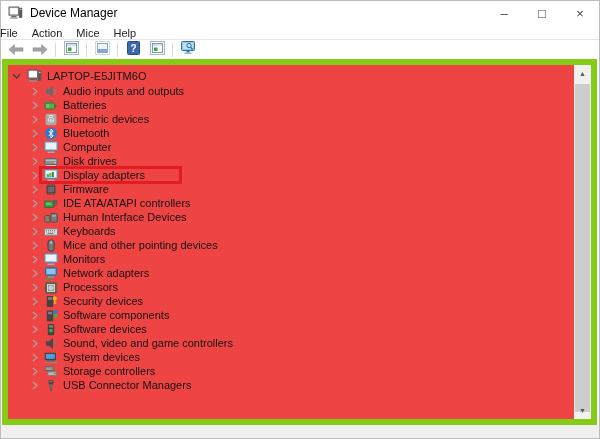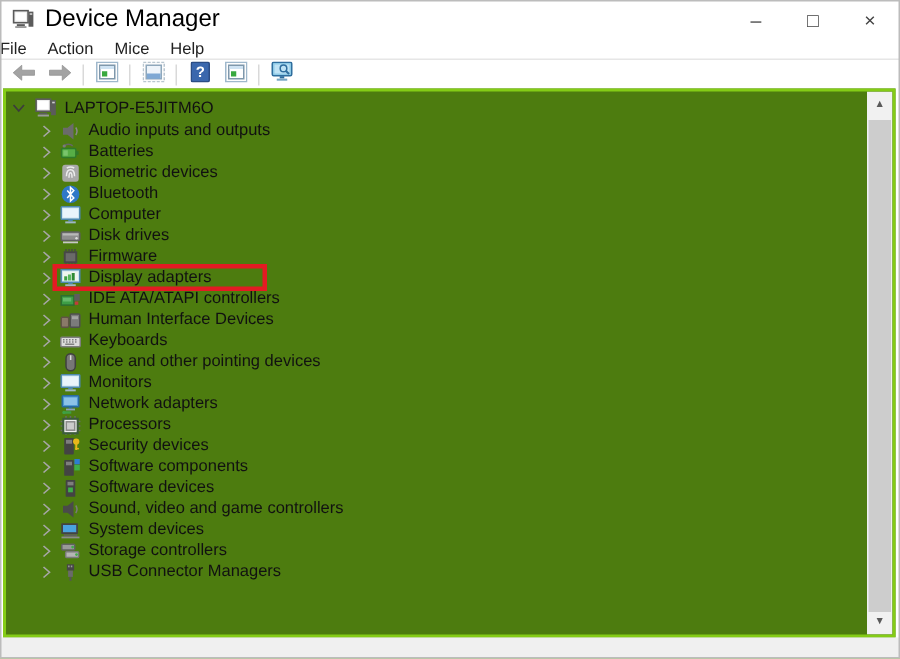--- a/index.html
+++ b/index.html
@@ -5,35 +5,35 @@
   html,body{margin:0;padding:0;}
   body{
     width:600px;height:439px;position:relative;background:#ffffff;
     font-family:"Liberation Sans",sans-serif;color:#1a1a1a;overflow:hidden;
   }
   .window-frame{position:absolute;inset:0;border:1px solid #bcbcbc;box-sizing:border-box;pointer-events:none;z-index:50;}
 
   
   .titlebar{position:absolute;top:0;left:0;right:0;height:26px;background:#fff;display:flex;align-items:center;}
   .title-icon{margin-left:8px;width:16px;height:15px;display:flex;align-items:center;}
-  .title-text{margin-left:6px;font-size:16px;color:#000;}
+  .title-text{margin-left:6px;font-size:12px;color:#000;}
   .win-controls{position:absolute;right:1px;top:0;height:26px;display:flex;}
   .win-btn{width:38px;height:26px;display:flex;align-items:center;justify-content:center;font-size:13px;color:#444;cursor:default;}
 
   
   .menubar{position:absolute;top:26px;left:0;right:0;height:14px;display:flex;align-items:center;padding-left:0;font-size:11px;border-bottom:1px solid #e6e6e6;box-sizing:border-box;}
   .menu-item{margin-right:14px;color:#222;}
 
   
   .toolbar{position:absolute;top:41px;left:0;right:0;height:18px;display:flex;align-items:center;padding-left:4px;}
   .tb-btn{width:22px;height:17px;display:flex;align-items:center;justify-content:center;margin:0 1px;}
   .tb-sep{width:1px;height:14px;background:#d9d9d9;margin:0 3px;}
 
   
-  .tree{position:absolute;top:59px;left:2px;width:595px;height:366px;border:2px solid #84cc16;background:#4d7c0f;box-sizing:border-box;overflow:hidden;font-size:11px;}
+  .tree{position:absolute;top:59px;left:2px;width:595px;height:366px;border:6px solid #84cc16;background:#ef4444;box-sizing:border-box;overflow:hidden;font-size:11px;}
   .tree-content{position:absolute;top:2px;left:0;right:17px;}
   .tree-row{height:14px;display:flex;align-items:center;position:relative;white-space:nowrap;}
   .root-row{height:17px;}
   .chev{width:9px;display:flex;justify-content:center;align-items:center;}
   .tree-row .chev{margin-left:22px;}
   .root-row .chev{margin-left:4px;}
   .t-icon{width:15px;height:13px;margin-left:4px;display:flex;align-items:center;justify-content:center;flex:none;}
   .root-row .t-icon{margin-left:5px;width:16px;}
   .t-label{margin-left:5px;color:#111;}
   .hl-box{position:absolute;left:31px;top:-2px;width:143px;height:18px;border:3px solid #e31b23;box-sizing:border-box;z-index:5;pointer-events:none;}
@@ -248,55 +248,55 @@
         <span class="t-label">Disk drives</span>
       </div>
       <div class="tree-row">
         <span class="chev">
           <svg width="6" height="9" viewBox="0 0 6 9">
             <path d="M1 1 L5 4.5 L1 8" stroke="#a6a6a6" fill="none" stroke-width="1.1"></path>
           </svg>
         </span>
         <span class="t-icon">
           <svg width="14" height="13" viewBox="0 0 14 13">
-            <path d="M4 1v1.5M6 1v1.5M8 1v1.5M10 1v1.5M4 10.5V12M6 10.5V12M8 10.5V12M10 10.5V12" stroke="#474747"></path>
-            <rect x="2.5" y="2.5" width="9" height="8" fill="#474747"></rect>
-            <rect x="3.8" y="3.8" width="6.4" height="5.4" fill="#6a6a6a"></rect>
-          </svg>
-        </span>
-        <span class="t-label">Firmware</span>
-      </div>
-      <div class="tree-row">
-        <span class="chev">
-          <svg width="6" height="9" viewBox="0 0 6 9">
-            <path d="M1 1 L5 4.5 L1 8" stroke="#a6a6a6" fill="none" stroke-width="1.1"></path>
-          </svg>
-        </span>
-        <span class="t-icon">
-          <svg width="14" height="13" viewBox="0 0 14 13">
             <rect x="0.8" y="0.8" width="12.4" height="8.4" fill="#cde4f2" stroke="#4d88ae"></rect>
             <rect x="2" y="2" width="10" height="6" fill="#eef6ee"></rect>
             <rect x="2.8" y="5.2" width="2" height="2.8" fill="#3ea044"></rect>
             <rect x="5.3" y="4" width="2" height="4" fill="#57b85c"></rect>
             <rect x="7.8" y="3" width="2" height="5" fill="#2f8a35"></rect>
             <rect x="5.5" y="9.2" width="3" height="1.3" fill="#4d88ae"></rect>
             <rect x="3.5" y="10.5" width="7" height="1.3" fill="#9fb6c4"></rect>
           </svg>
         </span>
         <span class="t-label">Display adapters</span>
         <div class="hl-box" style="border-color: rgb(227, 27, 35);"></div>
       </div>
       <div class="tree-row">
         <span class="chev">
           <svg width="6" height="9" viewBox="0 0 6 9">
             <path d="M1 1 L5 4.5 L1 8" stroke="#a6a6a6" fill="none" stroke-width="1.1"></path>
           </svg>
         </span>
         <span class="t-icon">
           <svg width="14" height="13" viewBox="0 0 14 13">
+            <path d="M4 1v1.5M6 1v1.5M8 1v1.5M10 1v1.5M4 10.5V12M6 10.5V12M8 10.5V12M10 10.5V12" stroke="#474747"></path>
+            <rect x="2.5" y="2.5" width="9" height="8" fill="#474747"></rect>
+            <rect x="3.8" y="3.8" width="6.4" height="5.4" fill="#6a6a6a"></rect>
+          </svg>
+        </span>
+        <span class="t-label">Firmware</span>
+      </div>
+      <div class="tree-row">
+        <span class="chev">
+          <svg width="6" height="9" viewBox="0 0 6 9">
+            <path d="M1 1 L5 4.5 L1 8" stroke="#a6a6a6" fill="none" stroke-width="1.1"></path>
+          </svg>
+        </span>
+        <span class="t-icon">
+          <svg width="14" height="13" viewBox="0 0 14 13">
             <rect x="0.8" y="4.2" width="8.5" height="6.2" fill="#3d9e46" stroke="#2b6e31"></rect>
             <rect x="2" y="5.5" width="5.5" height="2.5" fill="#66b96d"></rect>
             <rect x="9.5" y="3" width="3.7" height="4.5" fill="#5d5d5d"></rect>
             <rect x="9.8" y="8" width="2.4" height="2.2" fill="#c23c3c"></rect>
           </svg>
         </span>
         <span class="t-label">IDE ATA/ATAPI controllers</span>
       </div>
       <div class="tree-row">
         <span class="chev">

